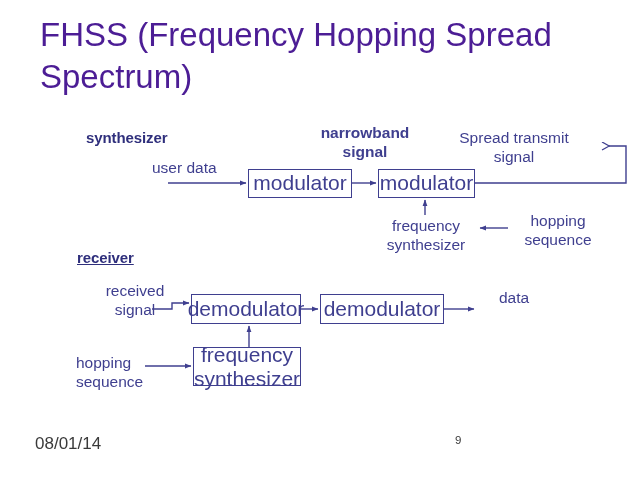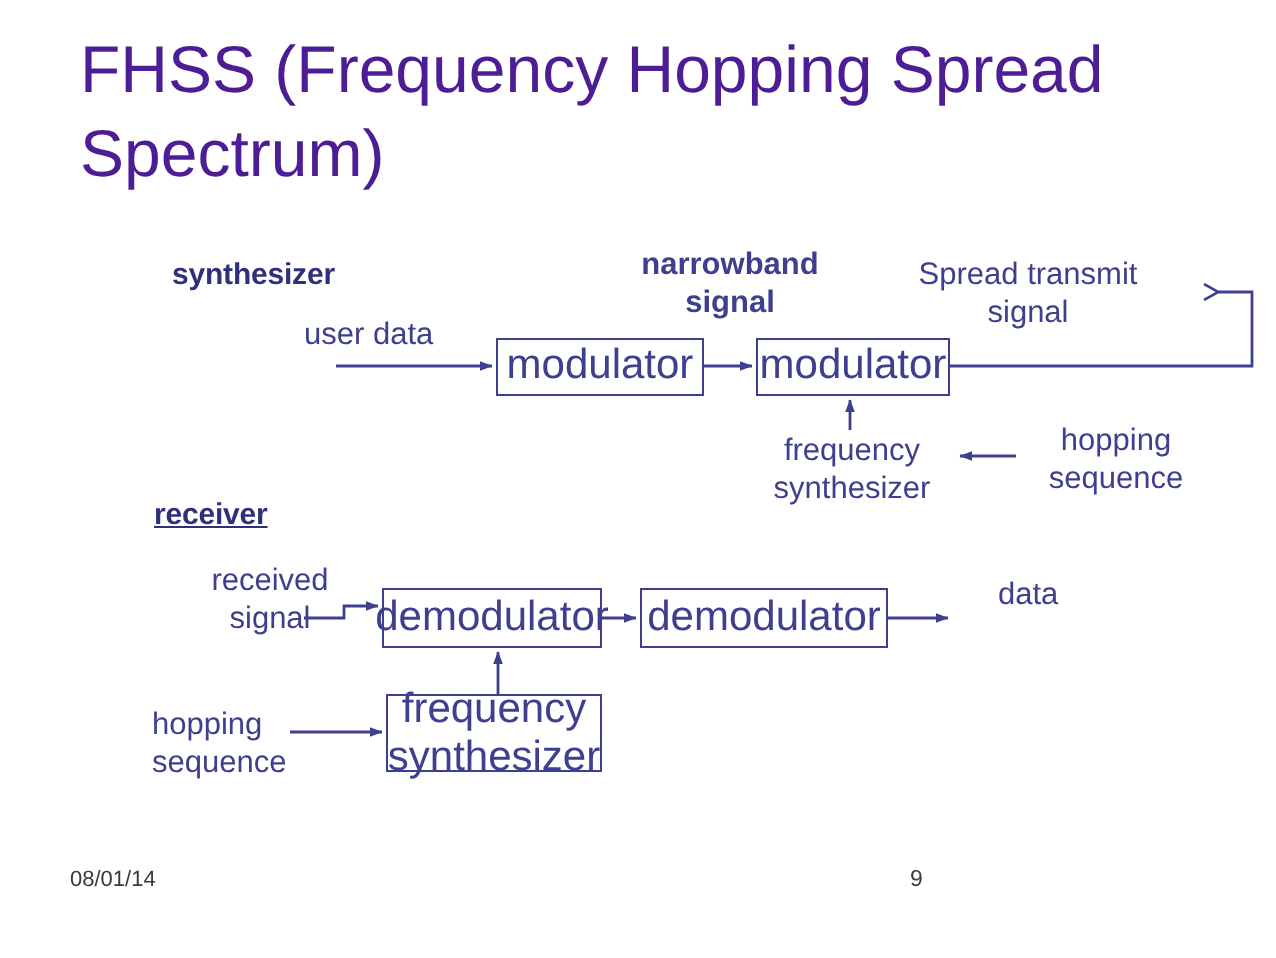--- a/index.html
+++ b/index.html
@@ -70,21 +70,21 @@
     height: 479px;
     pointer-events: none;
   }
 
   
   #footer-date {
     position: absolute;
     left: 35px;
     top: 434px;
     color: #3a3a3a;
-    font-size: 11px;
+    font-size: 17px;
   }
   #footer-page {
     position: absolute;
     left: 455px;
     top: 434px;
     color: #3a3a3a;
     font-size: 11.5px;
   }
 </style>
 </head>

